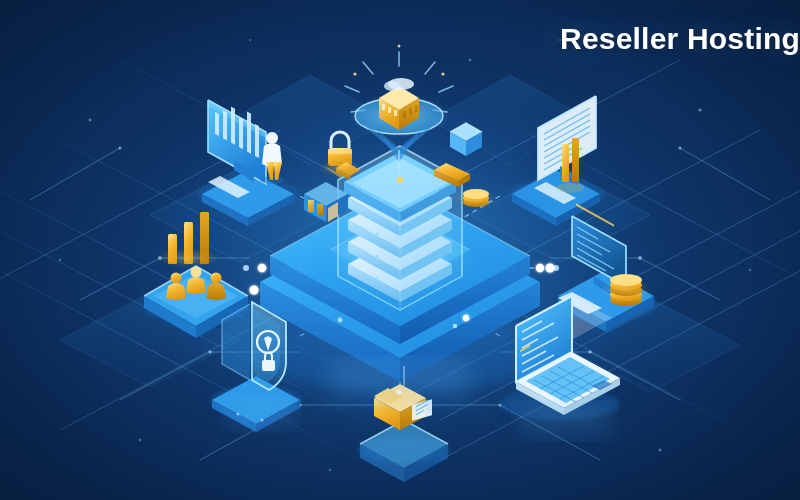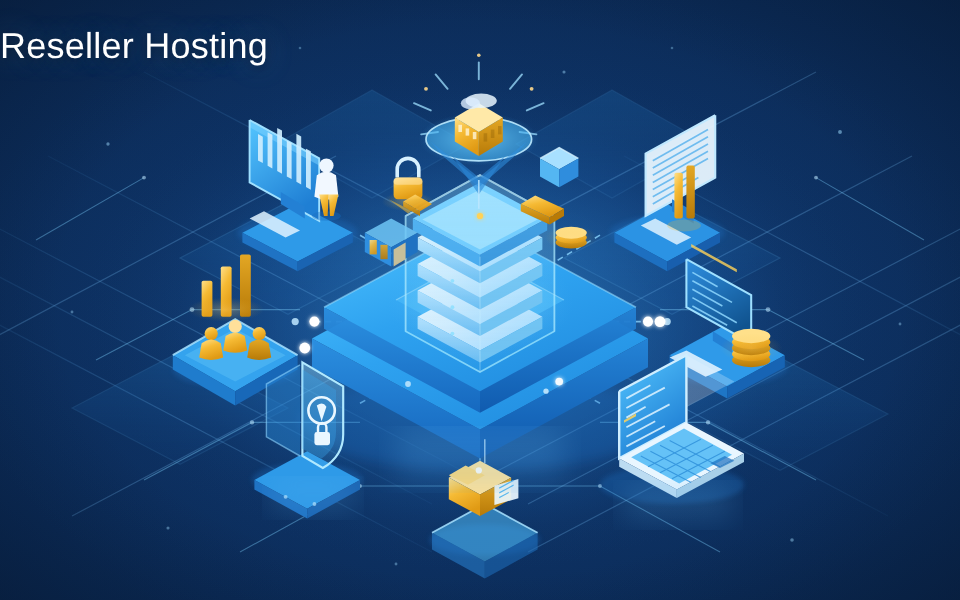--- a/index.html
+++ b/index.html
@@ -13,22 +13,22 @@
     position:absolute; inset:0;
     width:800px; height:500px;
     overflow:hidden;
     background:
       radial-gradient(ellipse 560px 380px at 400px 270px, rgba(30,110,200,0.38) 0%, rgba(16,66,132,0.20) 45%, rgba(10,36,73,0) 78%),
       radial-gradient(ellipse 900px 500px at 400px 250px, #10366b 0%, #0b2a55 55%, #08203f 100%);
   }
   #bgsvg, #fgsvg { position:absolute; inset:0; width:800px; height:500px; }
   #title {
     position:absolute; left:0; right:0; top:22px;
-    text-align:left;
-    font-size:30px; font-weight:normal; color:#ffffff;
+    text-align:right;
+    font-size:30px; font-weight:bold; color:#ffffff;
     letter-spacing:0.2px;
     text-shadow:0 2px 10px rgba(0,0,0,0.45), 0 0 22px rgba(120,190,255,0.35);
     z-index:30;
   }
   .vignette {
     position:absolute; inset:0;
     background:radial-gradient(ellipse 640px 420px at 400px 250px, rgba(0,0,0,0) 55%, rgba(4,18,40,0.55) 100%);
     pointer-events:none; z-index:25;
   }
 </style>

